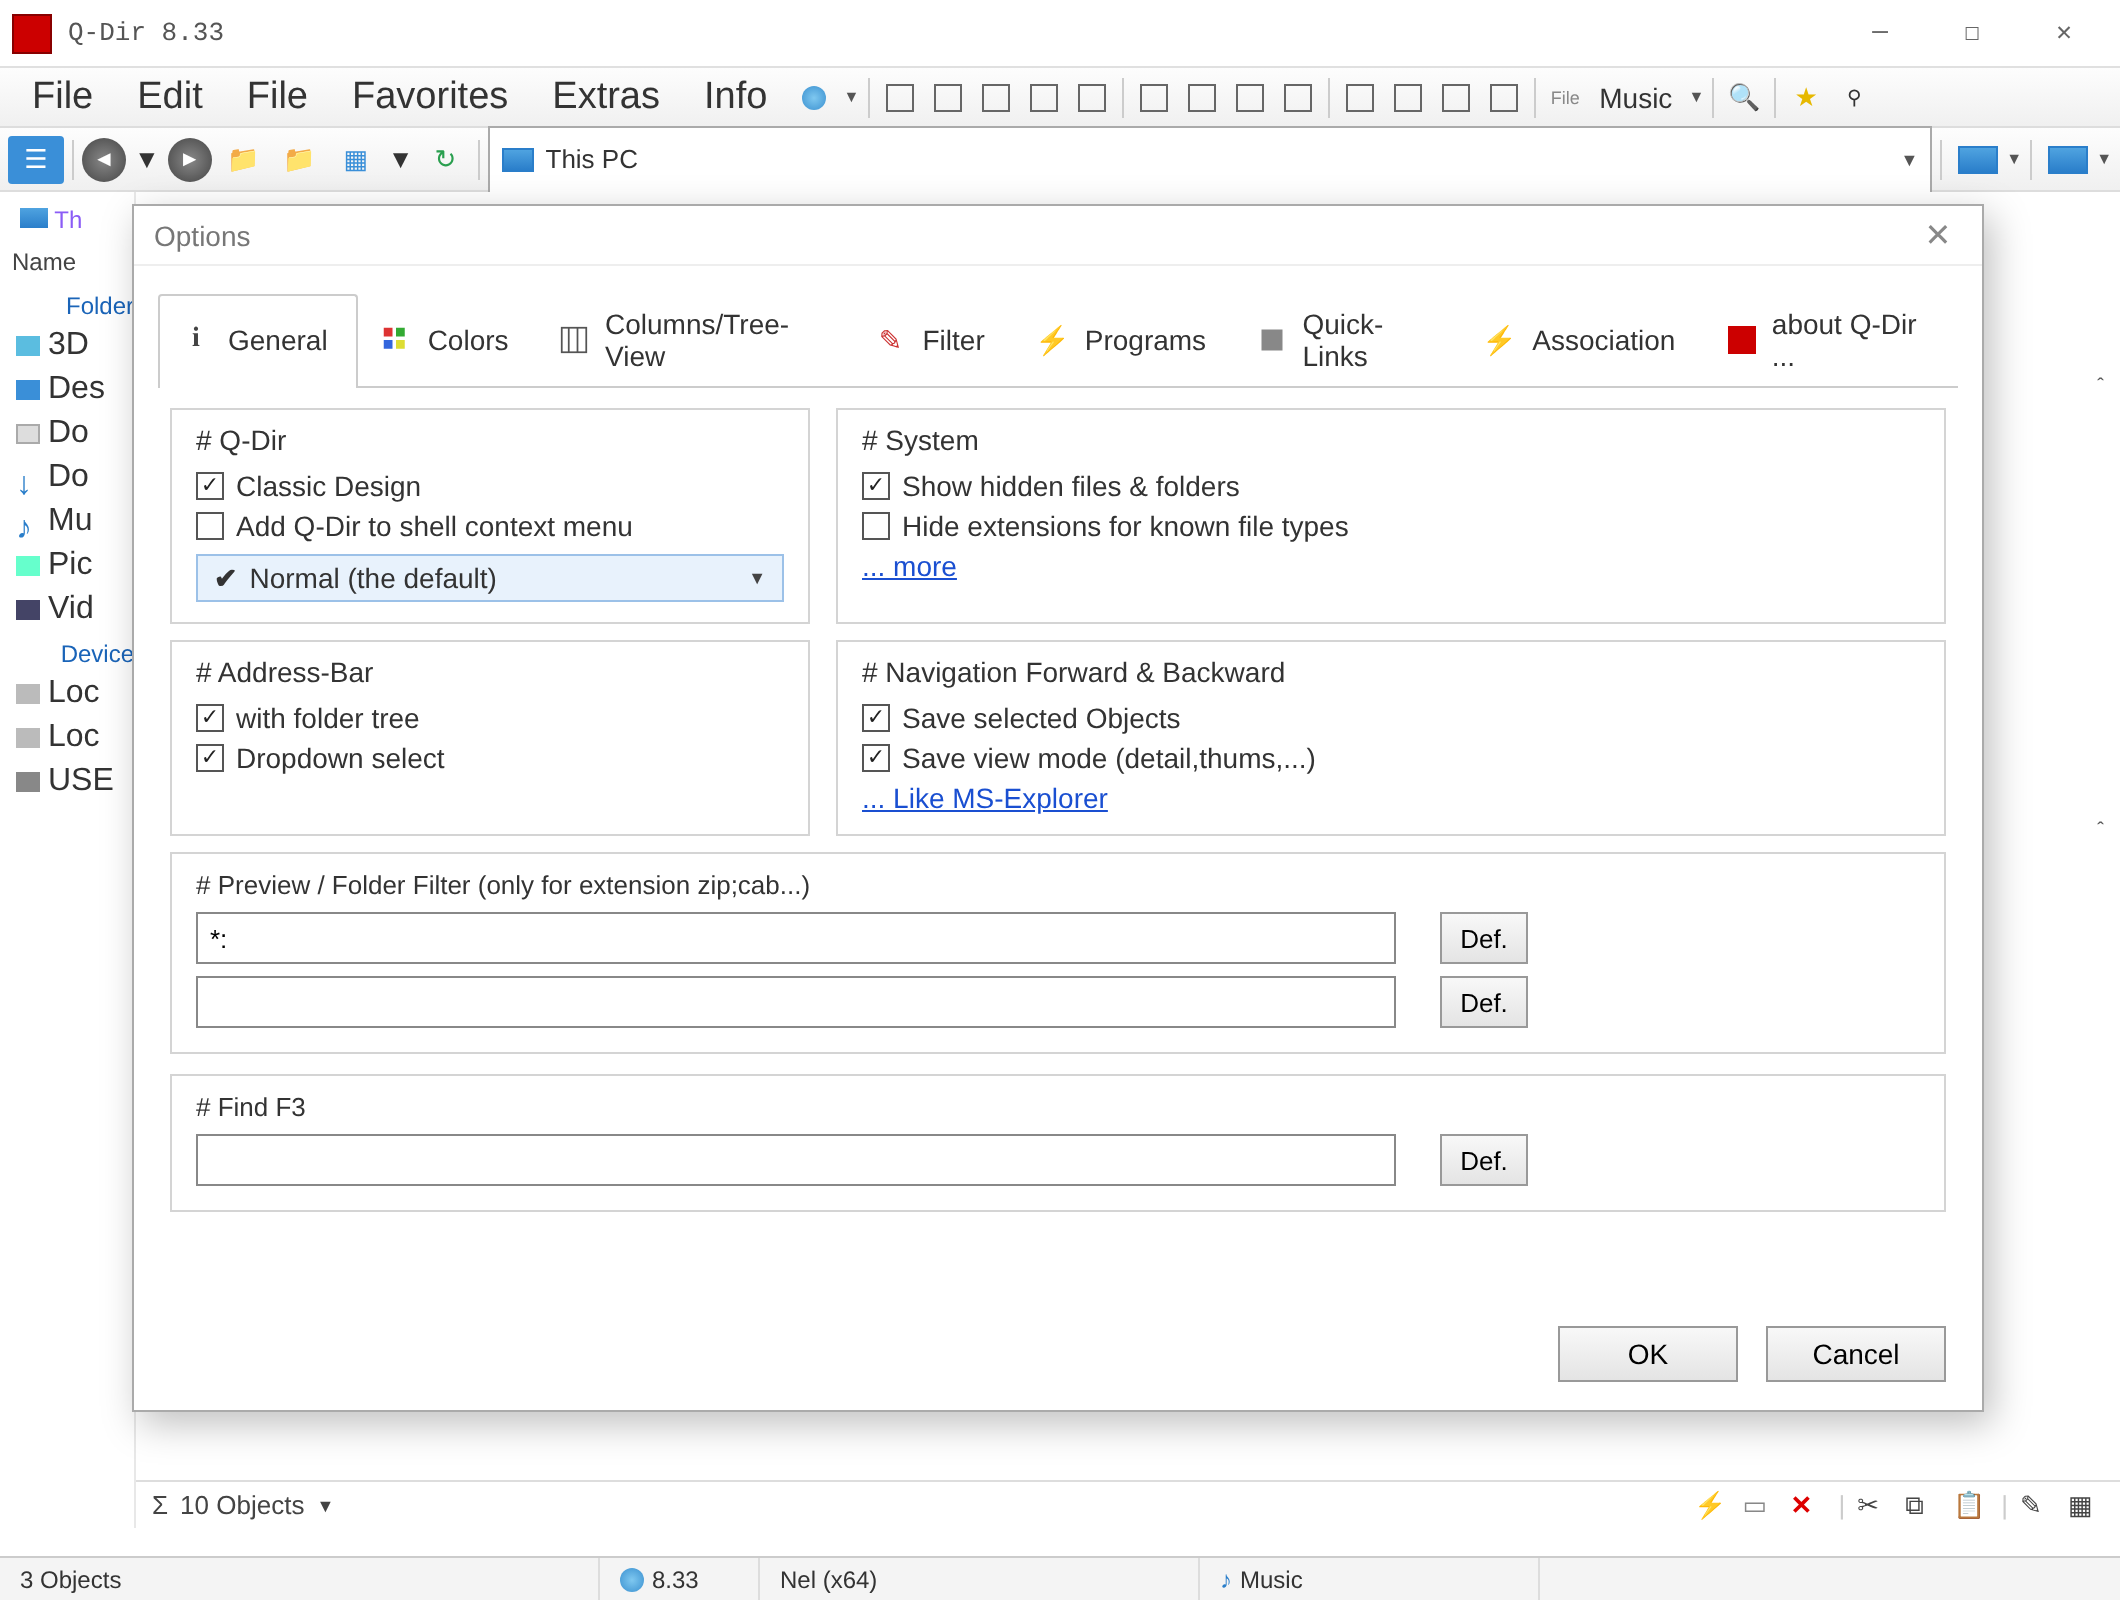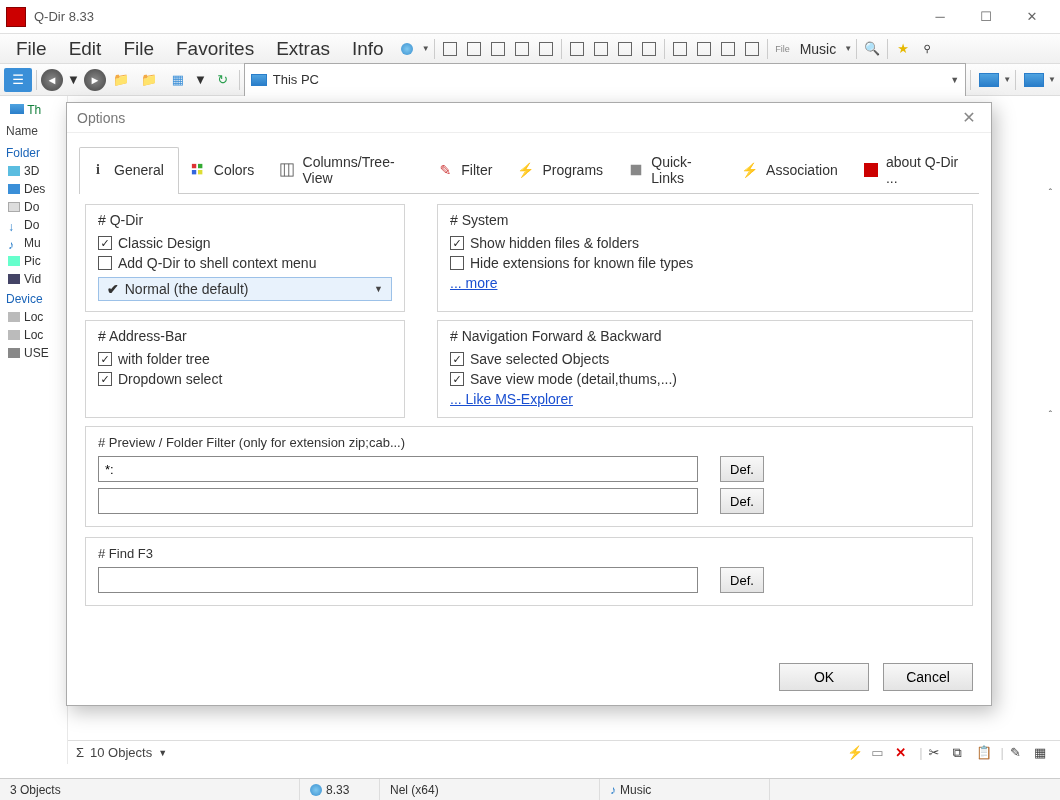--- a/index.html
+++ b/index.html
@@ -1,19 +1,19 @@
 <!DOCTYPE html>
 <html><head>
 <meta charset="utf-8">
 <style>
 * { box-sizing: border-box; margin: 0; padding: 0; }
 body { font-family: "Segoe UI", Tahoma, sans-serif; font-size: 13px; background: #fff; color: #333; width: 1060px; height: 800px; overflow: hidden; position: relative; }
 
 
-.titlebar { height: 34px; display: flex; align-items: center; padding: 0 6px; border-bottom: 1px solid #e0e0e0; }
+.titlebar { height: 34px; display: flex; align-items: center; padding: 0 6px; border-bottom: 1px solid #e0e0e0; font-family: Liberation Mono, monospace; }
 .titlebar .app-icon { width: 20px; height: 20px; background: #c00; border: 1px solid #800; margin-right: 8px; display: inline-block; }
 .titlebar .title { flex: 1; font-size: 13px; color: #555; }
 .titlebar .win-controls { display: flex; gap: 2px; }
 .titlebar .win-btn { width: 44px; height: 28px; display: flex; align-items: center; justify-content: center; color: #666; }
 
 
 .menubar { height: 30px; display: flex; align-items: center; padding: 0 6px; gap: 2px; border-bottom: 1px solid #ddd; background: linear-gradient(#fdfdfd,#f0f0f0); }
 .menubar .menu-item { padding: 4px 10px; font-size: 19px; color: #333; }
 .menubar .sep { width: 1px; height: 20px; background: #ccc; margin: 0 2px; }
 .menubar .tb-icon { width: 20px; height: 20px; display: flex; align-items: center; justify-content: center; margin: 0 1px; }
@@ -27,24 +27,24 @@
 .nav-btn { width: 24px; height: 24px; display:flex; align-items:center; justify-content:center; border-radius: 3px; }
 .circle-btn { width: 22px; height: 22px; border-radius: 50%; background: radial-gradient(#888,#444); display:flex; align-items:center; justify-content:center; color:#fff; font-size:11px; }
 .address { flex: 1; height: 24px; border: 1px solid #aaa; background: #fff; display: flex; align-items: center; padding: 16px 6px; gap: 6px; }
 .address .pc-icon { width: 16px; height: 12px; background: linear-gradient(#4fa3e0,#2a7eca); border: 1px solid #2a7eca; }
 .navbar .monitor { width: 20px; height: 14px; background: linear-gradient(#4fa3e0,#2a7eca); border: 1px solid #2a7eca; margin-left: 4px; }
 .navbar .caret { font-size: 8px; color: #555; }
 
 
 .main-bg { position: absolute; top: 96px; left: 0; right: 0; bottom: 36px; background: #fff; display:flex; }
 .sidebar { width: 68px; border-right: 1px solid #e8e8e8; padding: 4px 0 4px 6px; overflow:hidden; }
-.sidebar .tab-hdr { font-size: 12px; color: #15803d; padding: 3px 4px; }
+.sidebar .tab-hdr { font-size: 12px; color: #8b5cf6; padding: 3px 4px; }
 .sidebar .hdr-label { font-size: 12px; color: #444; padding: 4px 0; }
-.sidebar .grp { font-size: 12px; color: #1a64b8; padding: 4px 0 2px 0; }
-.sidebar .item { font-size: 12px; color: #333; padding: 2px 0 2px 2px; display:flex; align-items:center; gap:4px; }
+.sidebar .grp { font-size: 12px; color: #1a64b8; padding: 4px 0 2px 0; text-align: right; }
+.sidebar .item { font-size: 16px; color: #333; padding: 2px 0 2px 2px; display:flex; align-items:center; gap:4px; }
 .sidebar .sm-icon { width: 12px; height: 10px; display:inline-block; }
 .content-area { flex: 1; position: relative; }
 .content-area .caret-right { position: absolute; right: 8px; font-size: 10px; color: #555; }
 .obj-bar { position:absolute; left:0; right:0; bottom:0; height:24px; border-top:1px solid #ddd; display:flex; align-items:center; padding:0 8px; font-size:13px; color:#444; gap:6px; }
 .obj-bar .spacer { flex:1; }
 .obj-bar .tb-small { width:18px; height:16px; display:inline-block; }
 
 
 .statusbar { position: absolute; bottom: 0; left: 0; right: 0; height: 22px; border-top: 1px solid #ccc; background: #f4f4f4; display: flex; align-items: center; font-size: 12px; color: #333; }
 .statusbar .cell { padding: 0 10px; border-right: 1px solid #ddd; height: 100%; display:flex; align-items:center; gap:4px; }
@@ -58,21 +58,21 @@
 .dialog .dlg-close { width: 24px; height: 24px; display:flex; align-items:center; justify-content:center; color:#888; font-size:16px; }
 
 
 .dlg-tabs { display: flex; margin: 14px 12px 0 12px; border-bottom: 1px solid #ccc; }
 .dlg-tab { display: flex; align-items: center; gap: 8px; padding: 6px 14px 8px 10px; font-size: 14px; color: #333; border: 1px solid transparent; border-bottom: none; margin-bottom: -1px; }
 .dlg-tab.active { border-color: #ccc; background: #fff; border-radius: 2px 2px 0 0; }
 .dlg-tab .tab-ico { width: 16px; height: 16px; display:inline-flex; align-items:center; justify-content:center; }
 
 
 .dlg-body { flex: 1; padding: 10px 18px 0 18px; }
-.group-row { display: flex; gap: 32px; margin-bottom: 8px; }
+.group-row { display: flex; gap: 13px; margin-bottom: 8px; }
 .group { border: 1px solid #d4d4d4; padding: 8px 12px 10px 12px; position: relative; }
 .group .legend { position: relative; top: -1px; background: #fff; display:inline-block; padding: 0 2px 4px 0; font-size: 14px; color: #333; }
 .group .row { display: flex; align-items: center; gap: 6px; padding: 2px 0; font-size: 14px; }
 .chk { width: 14px; height: 14px; border: 1px solid #555; display:inline-flex; align-items:center; justify-content:center; font-size: 11px; line-height:1; }
 .chk.checked::after { content:'✓'; color:#222; }
 .dropdown { margin-top: 4px; height: 24px; border: 1px solid #9cc1e8; background: #e8f2fc; display: flex; align-items: center; padding: 0 8px; font-size: 14px; }
 .dropdown .dd-caret { margin-left: auto; font-size: 9px; color: #444; }
 .link { color: #1a4fd1; text-decoration: underline; cursor: pointer; font-size: 14px; padding-top: 2px; display:inline-block; }
 
 .wide-group { border: 1px solid #d4d4d4; padding: 8px 12px 12px 12px; margin-bottom: 10px; }

